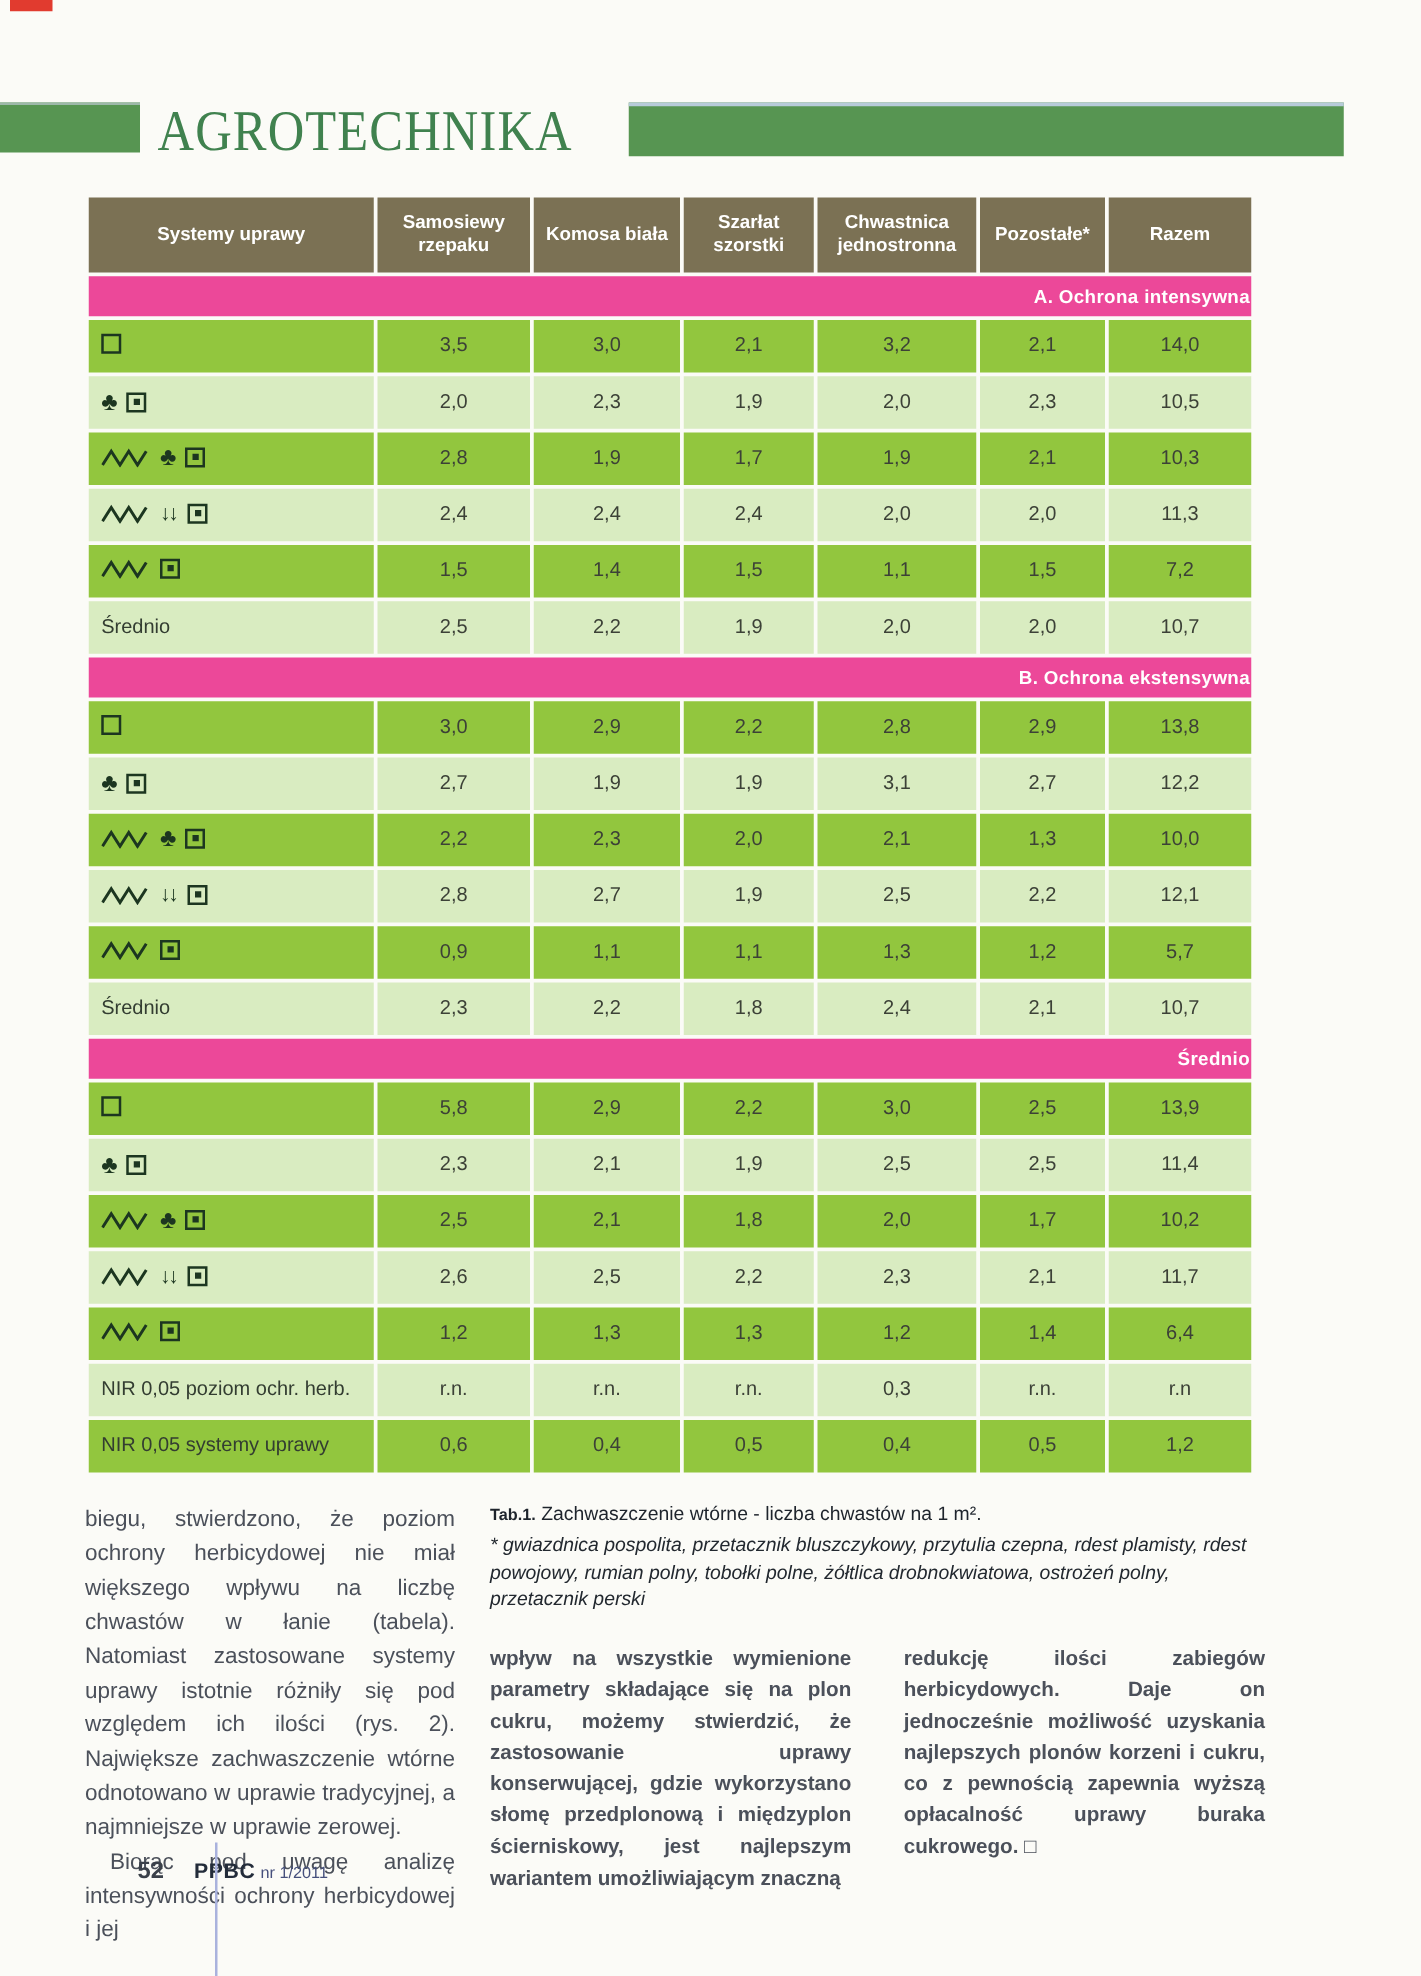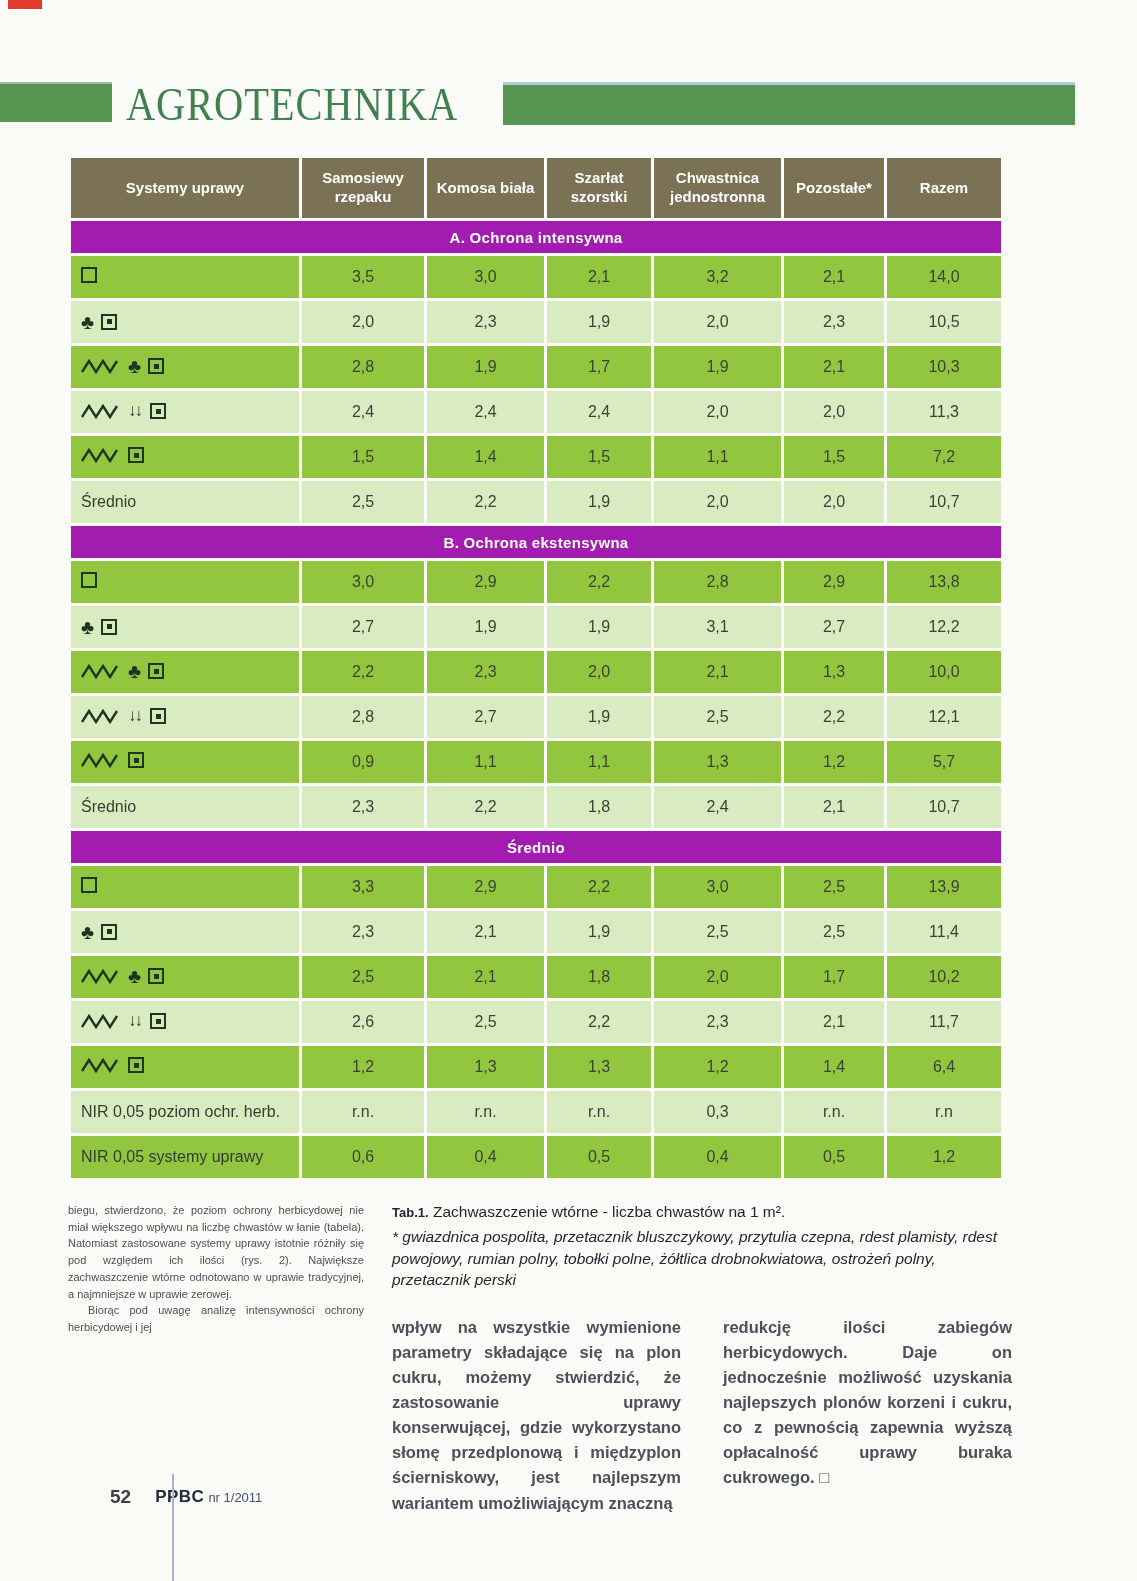--- a/index.html
+++ b/index.html
@@ -33,32 +33,32 @@
     height:56px;vertical-align:middle;text-align:center;line-height:1.25;padding:2px 6px;
   }
   .weeds-table tr.section td{
     background:#7b7154;color:#ffffff;font-weight:bold;font-size:15px;
     text-align:center;height:30px;vertical-align:middle;letter-spacing:0.3px;
   }
   .weeds-table td{vertical-align:middle;}
   .weeds-table td.num{text-align:center;font-size:16px;color:#3c4137;height:40px;}
   .weeds-table tr.dark td{background:#92c63e;}
   .weeds-table tr.light td{background:#d9ecc1;}
-  .weeds-table tr.section td{background:#a21caf;}
+  .weeds-table tr.section td{background:#ec4899;text-align:right;}
   .weeds-table td.label-cell{text-align:left;padding-left:10px;font-size:16px;color:#333d31;}
   .icon-row{display:inline-flex;align-items:center;gap:7px;}
   .icon-club{font-size:20px;line-height:1;color:#1c3620;}
   .icon-arrows{font-size:17px;font-weight:bold;color:#1c3620;letter-spacing:-2px;padding-right:2px;}
   .icon-box{width:12px;height:12px;border:2px solid #1c3620;display:inline-flex;align-items:center;justify-content:center;background:transparent;}
   .icon-dot{width:5px;height:5px;background:#1c3620;display:block;}
   .icon-zigzag{display:block;}
 
   
   .text-area{position:absolute;left:68px;top:1202px;width:944px;display:grid;grid-template-columns:296px 1fr;column-gap:28px;}
-  .col-left p{margin:0;font-size:11px;line-height:1.52;text-align:justify;color:#4b505a;}
+  .col-left p{margin:0;font-size:18px;line-height:1.52;text-align:justify;color:#4b505a;}
   .col-left p.indent{text-indent:20px;}
   .caption{margin-bottom:24px;}
   .cap-line{margin:0 0 3px 0;font-size:15.5px;color:#1e242c;line-height:1.35;}
   .cap-line b{font-size:13px;}
   .cap-note{margin:0;font-style:italic;font-size:15.5px;line-height:1.4;color:#22282f;}
   .two-cols{display:grid;grid-template-columns:1fr 1fr;column-gap:42px;font-weight:bold;}
   .two-cols p{margin:0;font-size:16.5px;line-height:1.52;text-align:justify;color:#4b505a;}
 
   
   .page-footer{position:absolute;left:110px;top:1486px;display:flex;align-items:center;gap:24px;}
@@ -276,21 +276,21 @@
           <td class="num">2,1</td>
           <td class="num">10,7</td>
         </tr>
         <tr class="section">
           <td colspan="7">Średnio</td>
         </tr>
         <tr class="dark">
           <td class="label-cell"><span class="icon-row">
               <span class="icon-box"></span>
             </span></td>
-          <td class="num">3,3</td>
+          <td class="num">5,8</td>
           <td class="num">2,9</td>
           <td class="num">2,2</td>
           <td class="num">3,0</td>
           <td class="num">2,5</td>
           <td class="num">13,9</td>
         </tr>
         <tr class="light">
           <td class="label-cell"><span class="icon-row">
               <span class="icon-club">♣</span>
               <span class="icon-box">

